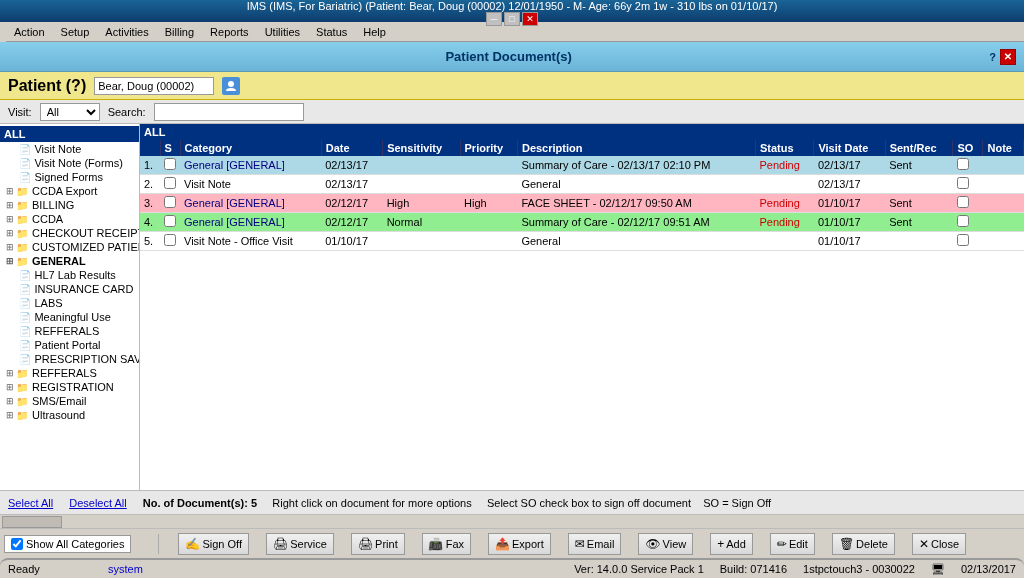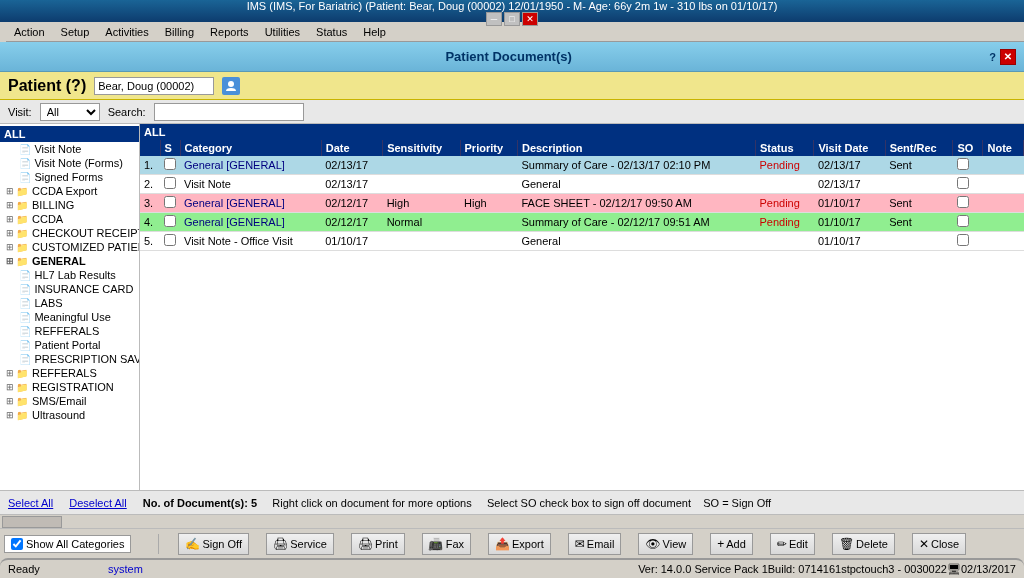--- a/index.html
+++ b/index.html
@@ -68,21 +68,21 @@
     
     #button-bar { background: #d4d0c8; border-top: 1px solid #bbb; height: 30px; display: flex; align-items: center; padding: 2px 4px; gap: 17px; }
     .show-cats { background: white; border: 1px solid #999; padding: 2px 6px; font-size: 11px; display: flex; align-items: center; gap: 3px; cursor: pointer; margin-right: 8px; }
     .action-btn { background: linear-gradient(to bottom, #f0f0f0, #d8d8d8); border: 1px solid #999; padding: 2px 6px; font-size: 11px; cursor: pointer; display: flex; align-items: center; gap: 2px; height: 22px; white-space: nowrap; }
     .action-btn .icon { font-size: 12px; }
 
     
     #bottom-status { background: #d4d0c8; border-top: 2px solid #999; height: 20px; display: flex; align-items: center; padding: 0 8px; gap: 20px; font-size: 10px; border-radius: 8px; }
     #bottom-status .left { min-width: 80px; }
     #bottom-status .center { color: #0000cc; flex: 0; white-space: nowrap; }
-    #bottom-status .right { margin-left: auto; display: flex; align-items: center; }
+    #bottom-status .right { margin-left: auto; display: flex; gap: 16px; align-items: center; }
     #bottom-status .date { color: #000; }
 
     .separator { width: 1px; background: #aaa; height: 20px; margin: 0 2px; }
   </style>
 </head>
 <body>
 
 <div id="title-bar">
   <span style="width:60px;"></span>
   <span id="title-bar-text">IMS (IMS, For Bariatric)   (Patient: Bear, Doug  (00002) 12/01/1950 - M- Age: 66y 2m 1w - 310 lbs on 01/10/17)</span>

